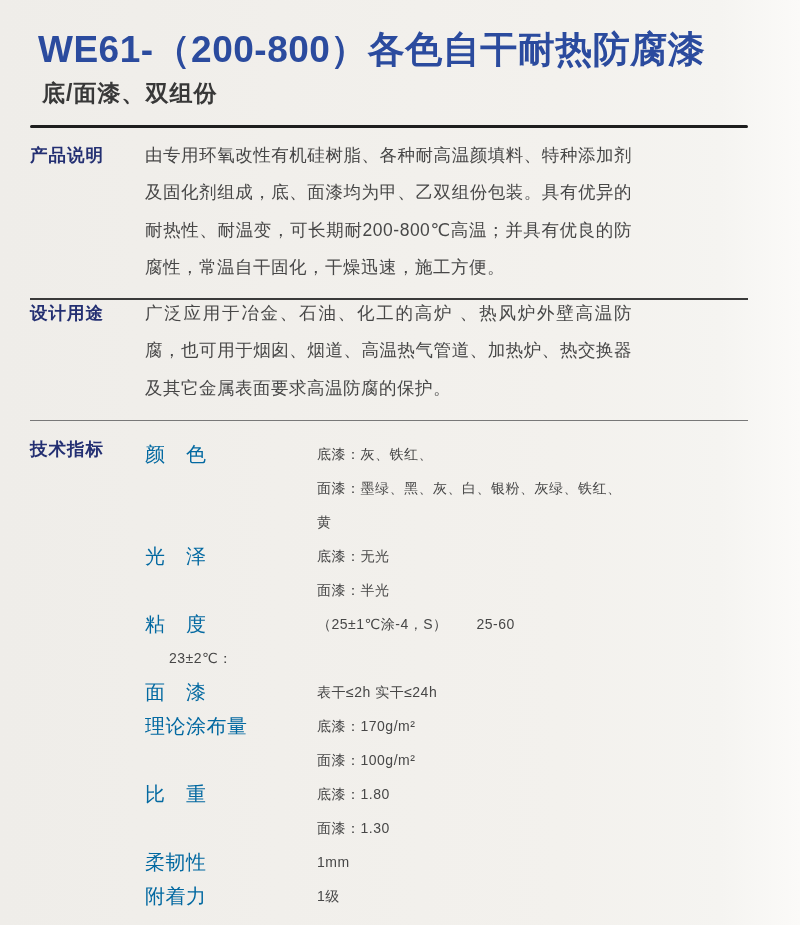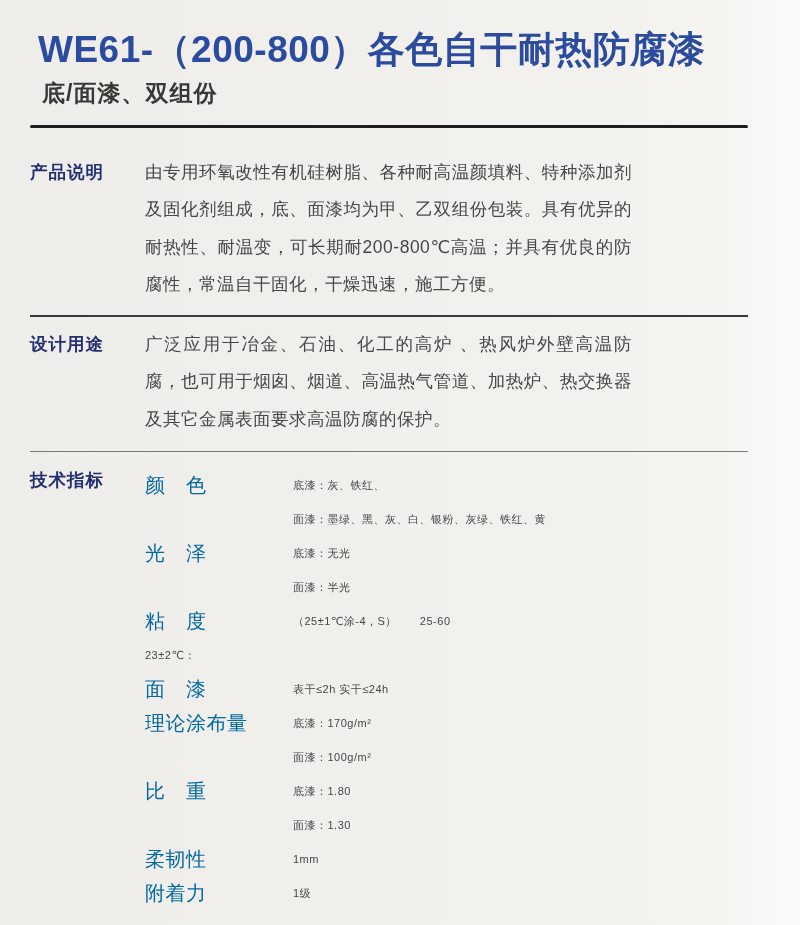--- a/index.html
+++ b/index.html
@@ -37,22 +37,22 @@
   .divider { border: none; height: 0; width: 718px; margin-left: 0; }
   .divider.thick { border-top: 3.5px solid #1e1e1e; border-radius: 3px; margin-top: 16px; }
   .divider.mid   { border-top: 2px solid #3a3a3a; }
   .divider.thin  { border-top: 1.5px solid #787878; }
   
   .section {
     display: grid;
     grid-template-columns: 115px 1fr;
     align-items: start;
   }
-  .section.product { margin-top: 31px; }
-  .section.design  { margin-top: 14px; }
+  .section.product { margin-top: 14px; }
+  .section.design  { }
   .section.tech    { margin-top: 15px; }
   .sec-label {
     color: #232f72;
     font-weight: 700;
     font-size: 17.5px;
     line-height: 27px;
     letter-spacing: 1px;
   }
   .sec-text {
     font-size: 17.5px;
@@ -74,25 +74,26 @@
     grid-template-columns: 148px 1fr;
     align-items: start;
   }
   .prop-label {
     font-size: 20px;
     line-height: 34px;
     color: #0369a1;
     letter-spacing: 0.5px;
   }
   .value-line {
-    font-size: 11px;
+    font-size: 14px;
     line-height: 34px;
     color: #474747;
     letter-spacing: 0.5px;
     white-space: pre-wrap;
+    margin-left: 24px;
   }
 </style>
 </head>
 <body>
 
 <div class="page">
 
   <h1 class="title">WE61-（200-800）各色自干耐热防腐漆</h1>
   <h2 class="subtitle">底/面漆、双组份</h2>
 

